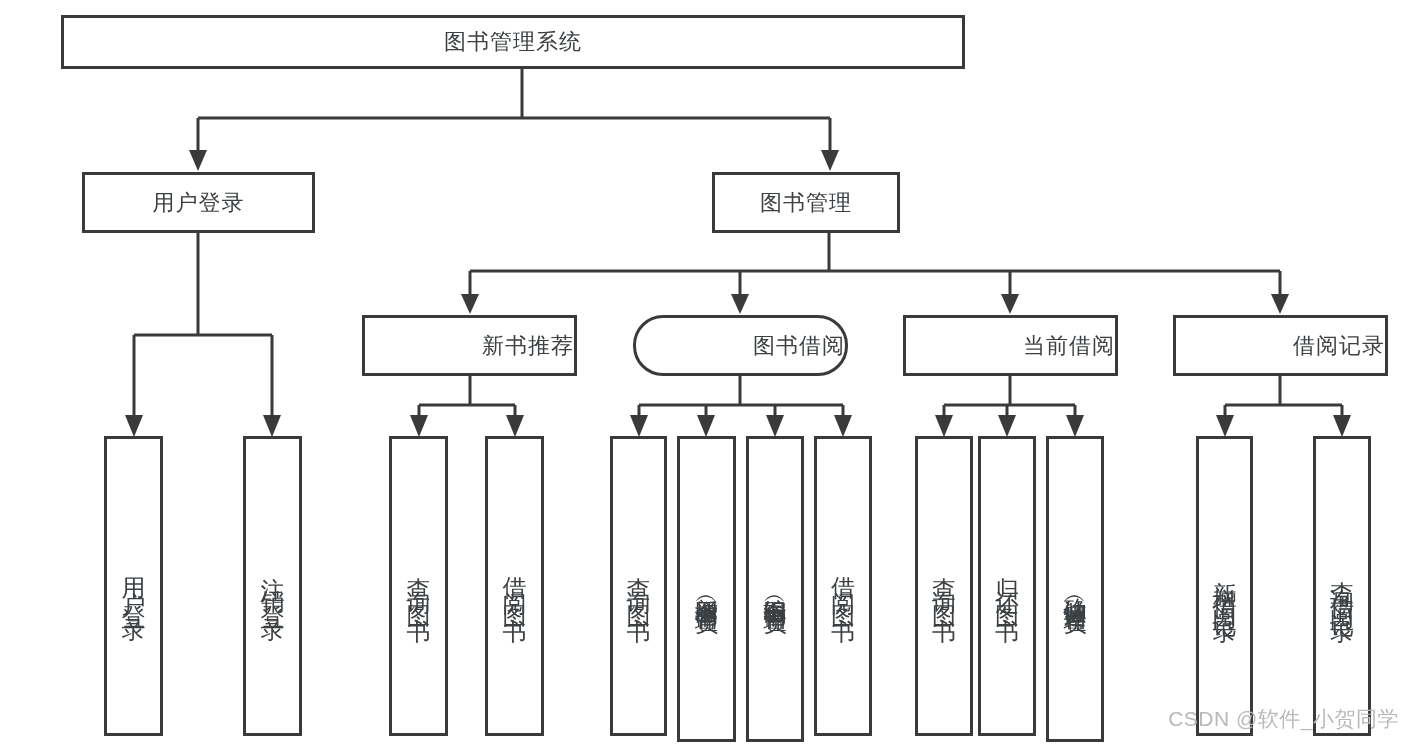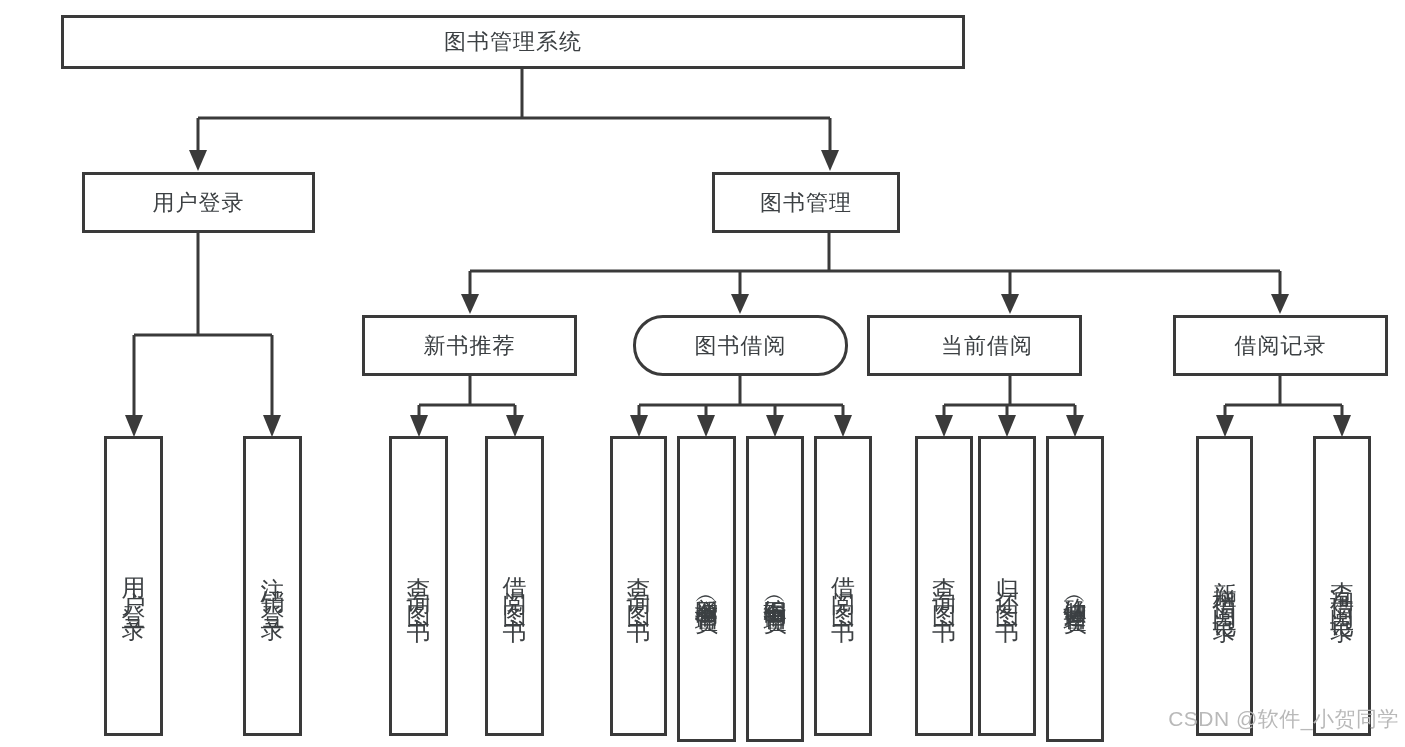--- a/index.html
+++ b/index.html
@@ -25,24 +25,24 @@
     align-items: center;
     justify-content: center;
     color: #3c4043;
     font-size: 22px;
     letter-spacing: 1px;
     z-index: 2;
   }
   .node.root   { left: 22px;  top: 15px;  width: 904px; height: 54px; margin-left: 39px; }
   .node.lv2a   { left: 82px;  top: 172px; width: 233px;  height: 61px; }
   .node.lv2b   { left: 712px; top: 172px; width: 188px;  height: 61px; }
-  .node.lv3    { top: 315px;  height: 61px; width: 215px; }
+  .node.lv3    { top: 315px;  height: 61px; width: 215px; justify-content: flex-end; }
   .node.m0 { left: 362px; }
   .node.m1 { left: 633px; border-radius: 30px; }
-  .node.m2 { left: 867px; padding-left: 25px; }
+  .node.m2 { left: 903px; padding-left: 25px; }
   .node.m3 { left: 1173px; }
   .node.leaf {
     top: 436px;
     width: 59px;
     height: 300px;
     font-size: 24px;
   }
   .node.leaf.tall { height: 306px; }
   .leaf .vtext {
     writing-mode: vertical-rl;

